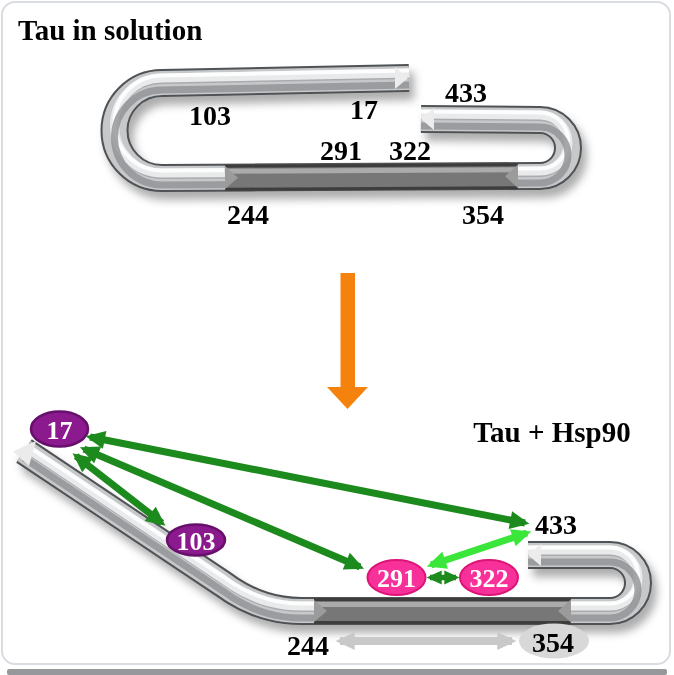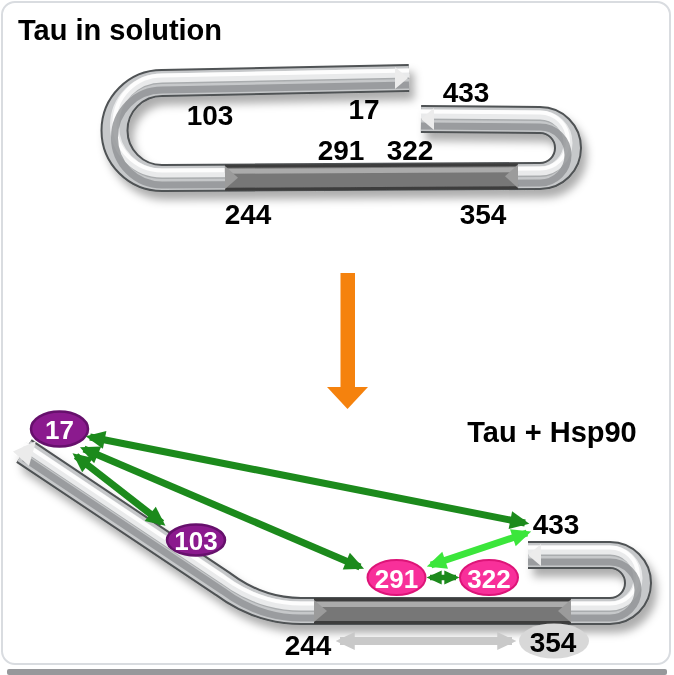--- a/index.html
+++ b/index.html
@@ -1,18 +1,18 @@
 <!DOCTYPE html>
 <html><head>
 <meta charset="utf-8">
 <style>
   html,body{margin:0;padding:0;background:#ffffff;}
   #canvas{
     position:relative;width:674px;height:675px;overflow:hidden;
-    font-family:Liberation Sans, sans-serif;background:#ffffff;
+    font-family:Liberation Serif, serif;background:#ffffff;
   }
   #card{
     position:absolute;left:1px;top:1px;width:666px;height:660px;
     border:2px solid #d9dce0;border-radius:14px;background:#ffffff;
   }
   #bottom-strip{
     position:absolute;left:7px;top:669px;width:660px;height:6px;
     background:#97989b;border-radius:2px;
   }
   svg{position:absolute;left:0;top:0;}

